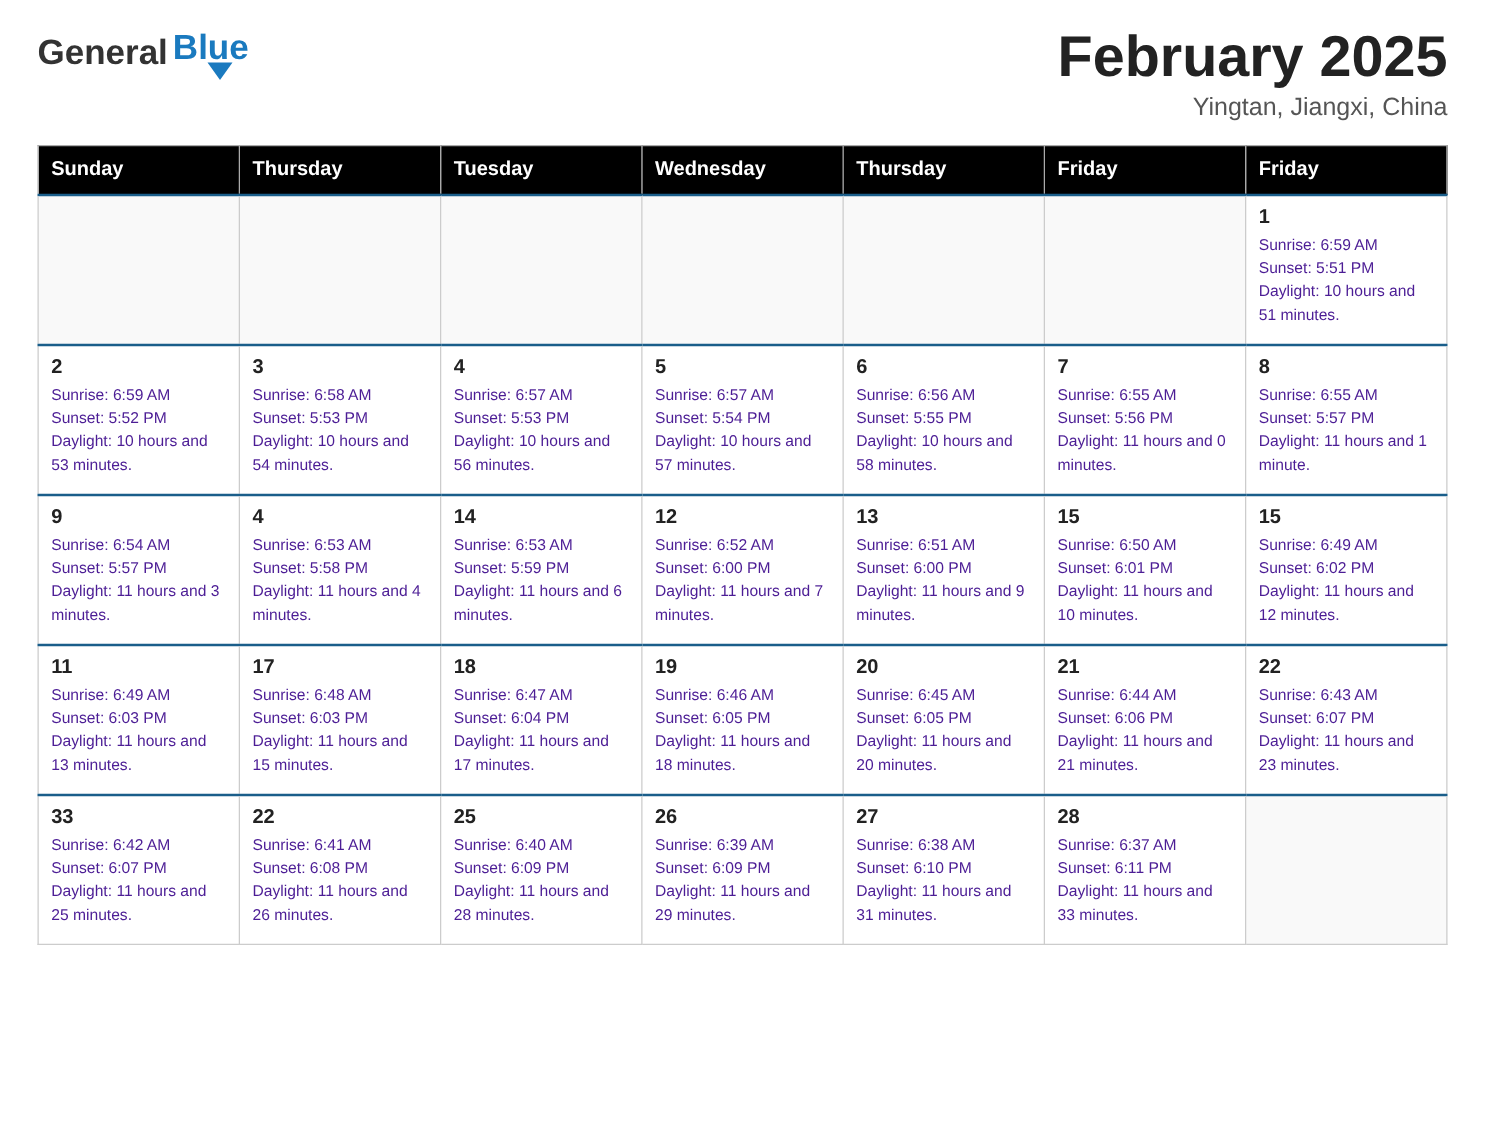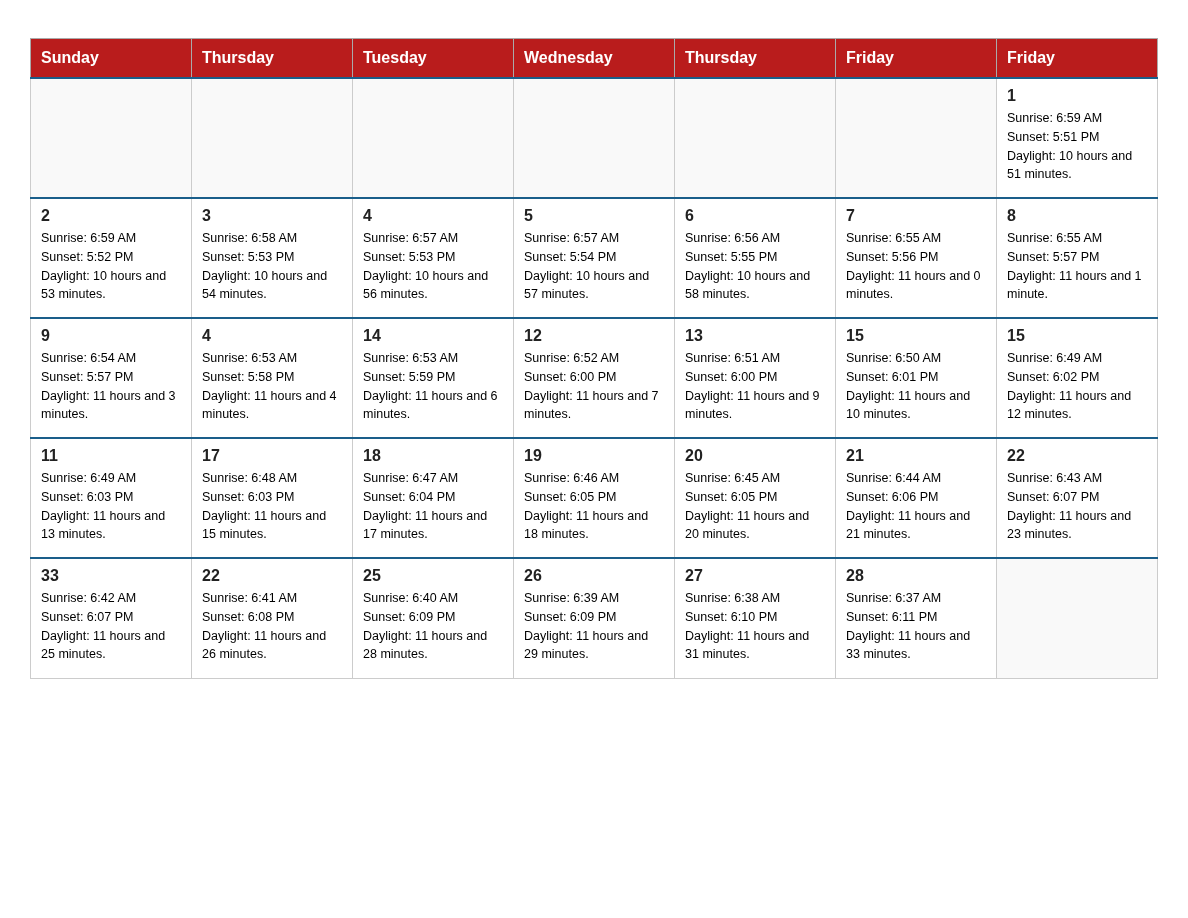--- a/index.html
+++ b/index.html
@@ -40,21 +40,21 @@
       font-size: 20px;
       color: #555;
       margin-top: 4px;
     }
     .calendar {
       width: 100%;
       border-collapse: collapse;
       border: 1px solid #aaa;
     }
     .calendar th {
-      background-color: #b91c1c;
+      background-color: #000000;
       color: #fff;
       font-size: 16px;
       font-weight: bold;
       padding: 10px 10px;
       text-align: left;
       border: 1px solid #aaa;
     }
     .calendar td {
       vertical-align: top;
       padding: 8px 10px;
@@ -64,34 +64,47 @@
       height: 120px;
     }
     .day-number {
       font-size: 16px;
       font-weight: bold;
       color: #222;
       margin-bottom: 4px;
     }
     .day-info {
       font-size: 12.5px;
-      color: #000000;
+      color: #4c1d95;
       line-height: 1.5;
     }
     .empty-cell {
       background: #f9f9f9;
     }
     tr.week-row td {
       border-top: 2px solid #1a5e8a;
     }
   </style>
 </head>
 <body>
 
 <div class="header">
+  <div class="logo">
+    <div style="display:flex; align-items:center; gap:0px;">
+      <span class="logo-text">General</span>
+      <div style="display:inline-flex; flex-direction:column; align-items:center; margin-left:4px; margin-top:4px;">
+        <span class="logo-text" style="color:#1a7abf;">Blue</span>
+        <div style="width:0; height:0; border-left:10px solid transparent; border-right:10px solid transparent; border-top:14px solid #1a7abf; margin-top:-2px; margin-left:14px;"></div>
+      </div>
+    </div>
+  </div>
+  <div class="title-block">
+    <div class="month-title">February 2025</div>
+    <div class="location">Yingtan, Jiangxi, China</div>
+  </div>
 </div>
 
 <table class="calendar">
   <thead>
     <tr>
       <th>Sunday</th>
       <th>Thursday</th>
       <th>Tuesday</th>
       <th>Wednesday</th>
       <th>Thursday</th>

